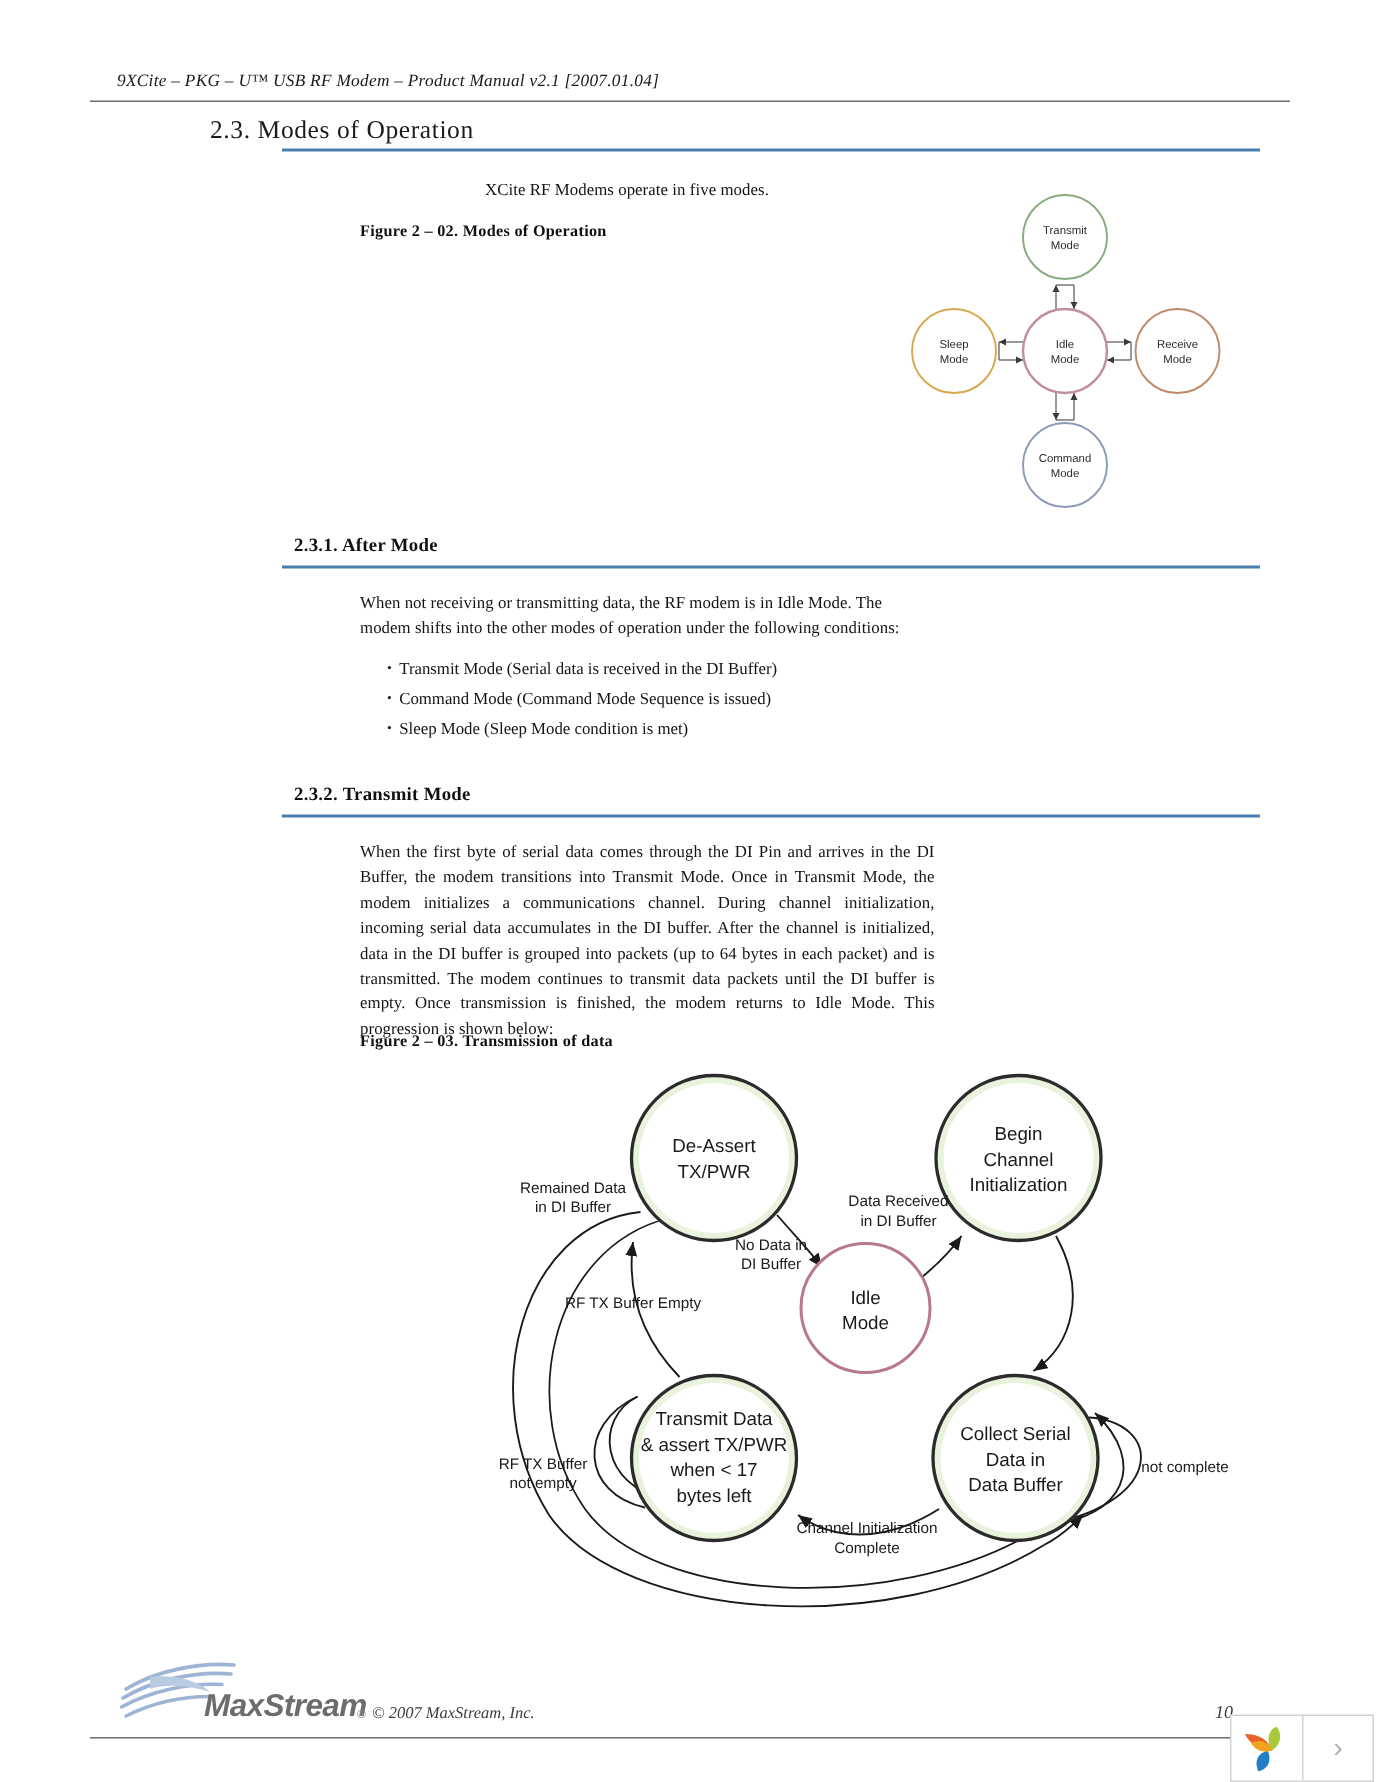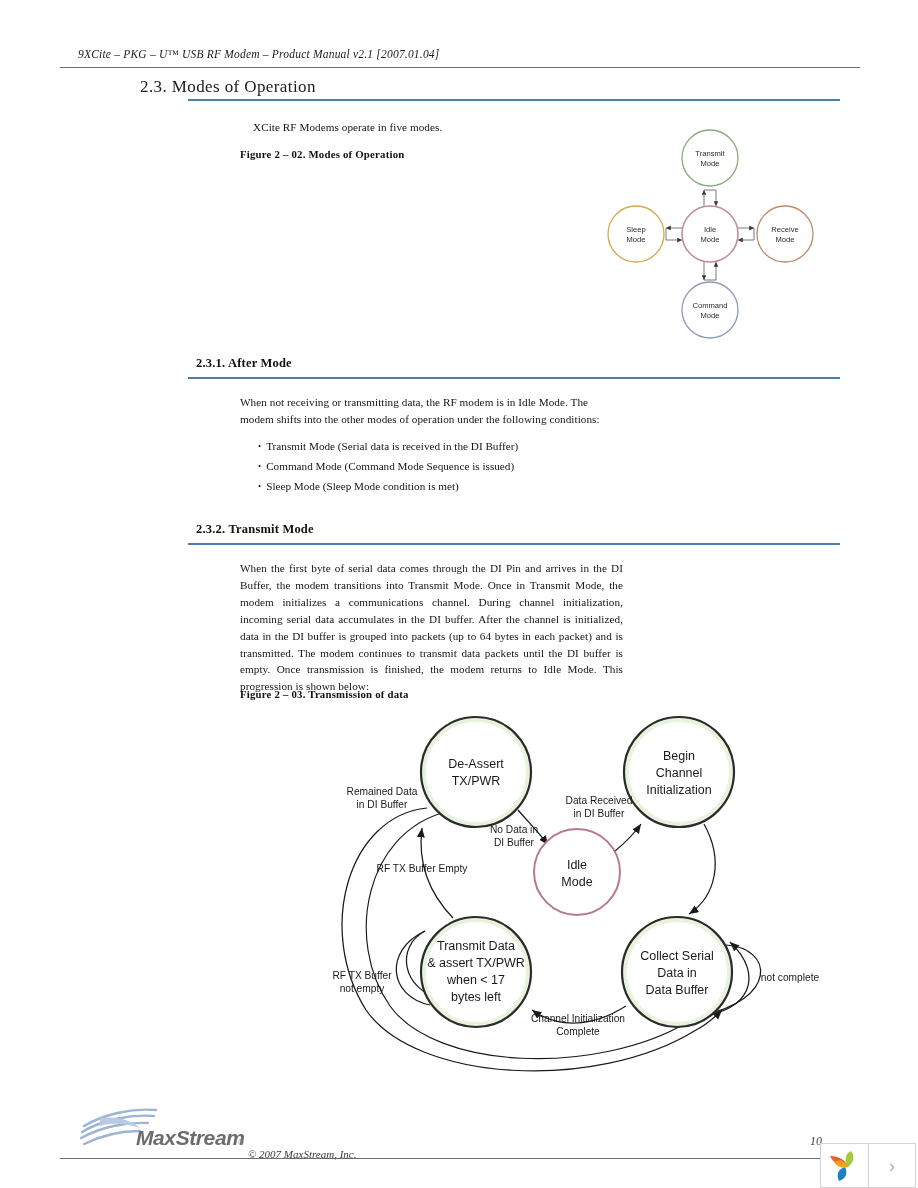--- a/index.html
+++ b/index.html
@@ -154,21 +154,20 @@
     color: #8a8a8a;
   }
   .copyright {
     position: absolute;
     left: 248px; top: 1136px;
     font-family: "Liberation Serif", serif;
     font-style: italic;
     font-size: 11px;
     color: #3c3c3c;
     white-space: nowrap;
-    margin-top: 12px;
   }
   .page-number {
     position: absolute;
     left: 810px; top: 1134px;
     font-family: "Liberation Serif", serif;
     font-style: italic;
     font-size: 12px;
     color: #3c3c3c;
   }
 
@@ -199,21 +198,21 @@
 <body>
 
 <div class="page">
 
   <div class="running-header">9XCite – PKG – U™ USB RF Modem – Product Manual v2.1 [2007.01.04]</div>
   <div class="header-rule"></div>
 
   <div class="h2" style="left:140px; top:77px;">2.3. Modes of Operation</div>
   <div class="blue-rule" style="left:188px; top:99px; width:652px;"></div>
 
-  <div class="body-text" style="left:253px; top:119px; width:380px;">XCite RF Modems operate in five modes.</div>
+  <div class="body-text" style="left:228px; top:119px; width:380px;text-align:center;">XCite RF Modems operate in five modes.</div>
 
   <div class="fig-caption" style="left:240px; top:148px;">Figure 2 – 02. Modes of Operation</div>
 
   <div class="fig1">
     <svg width="260" height="235" viewBox="0 0 260 235" xmlns="http://www.w3.org/2000/svg">
       <defs>
         <marker id="ah1" markerWidth="7" markerHeight="7" refX="6" refY="3" orient="auto">
           <path d="M0,0 L6,3 L0,6 z" fill="#3a3a3a"></path>
         </marker>
       </defs>

